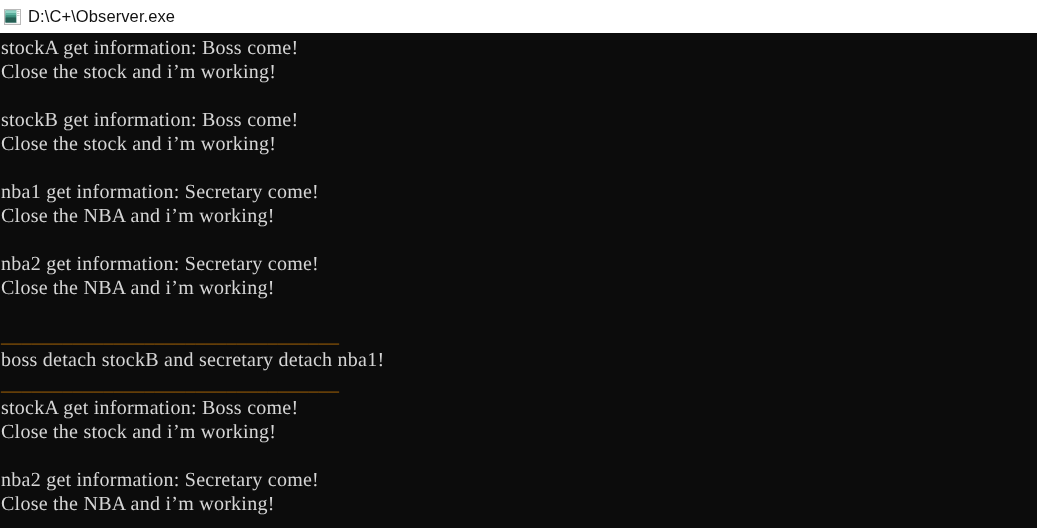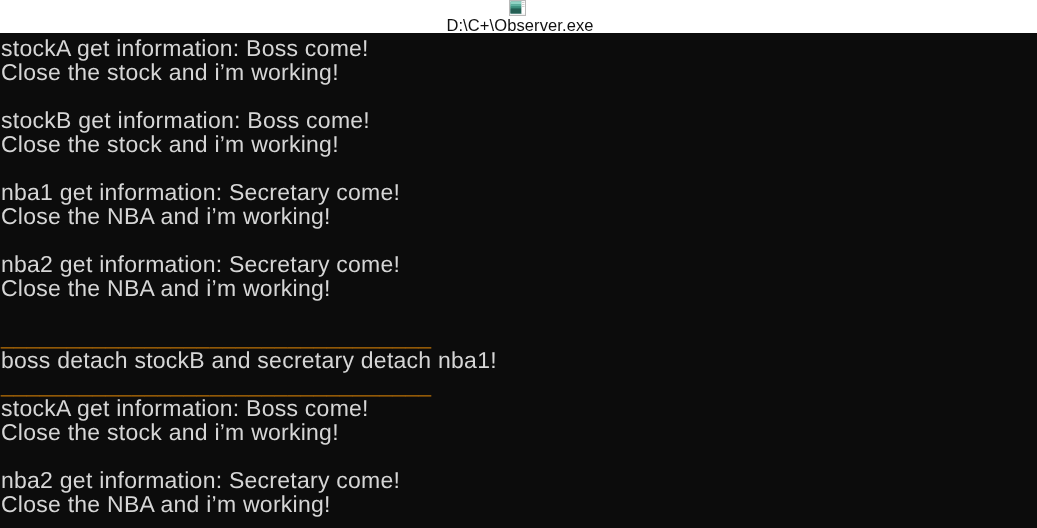--- a/index.html
+++ b/index.html
@@ -27,21 +27,20 @@
   
   #title-bar {
     height: 33px;
     min-height: 33px;
     background: #ffffff;
     display: flex;
     align-items: center;
     padding-left: 3px;
     box-sizing: border-box;
     user-select: none;
-    flex-direction: column;
   }
 
   #title-icon {
     width: 17px;
     height: 16px;
     margin-right: 7px;
     margin-left: 1px;
     flex: 0 0 auto;
     display: block;
   }
@@ -72,22 +71,22 @@
     line-height: 24px;
     color: #d4d4d4;
     white-space: pre;
     letter-spacing: 0px;
   }
 
   .console-line {
     display: block;
     height: 24px;
     white-space: pre;
-    font-family: Liberation Sans, sans-serif;
-    font-size: 23px;
+    font-family: Liberation Serif, serif;
+    font-size: 20px;
     line-height: 24px;
     color: #d6d6d6;
     letter-spacing: 0.25px;
   }
 
   .console-line.blank {
     color: transparent;
   }
 
   .console-line.separator {

